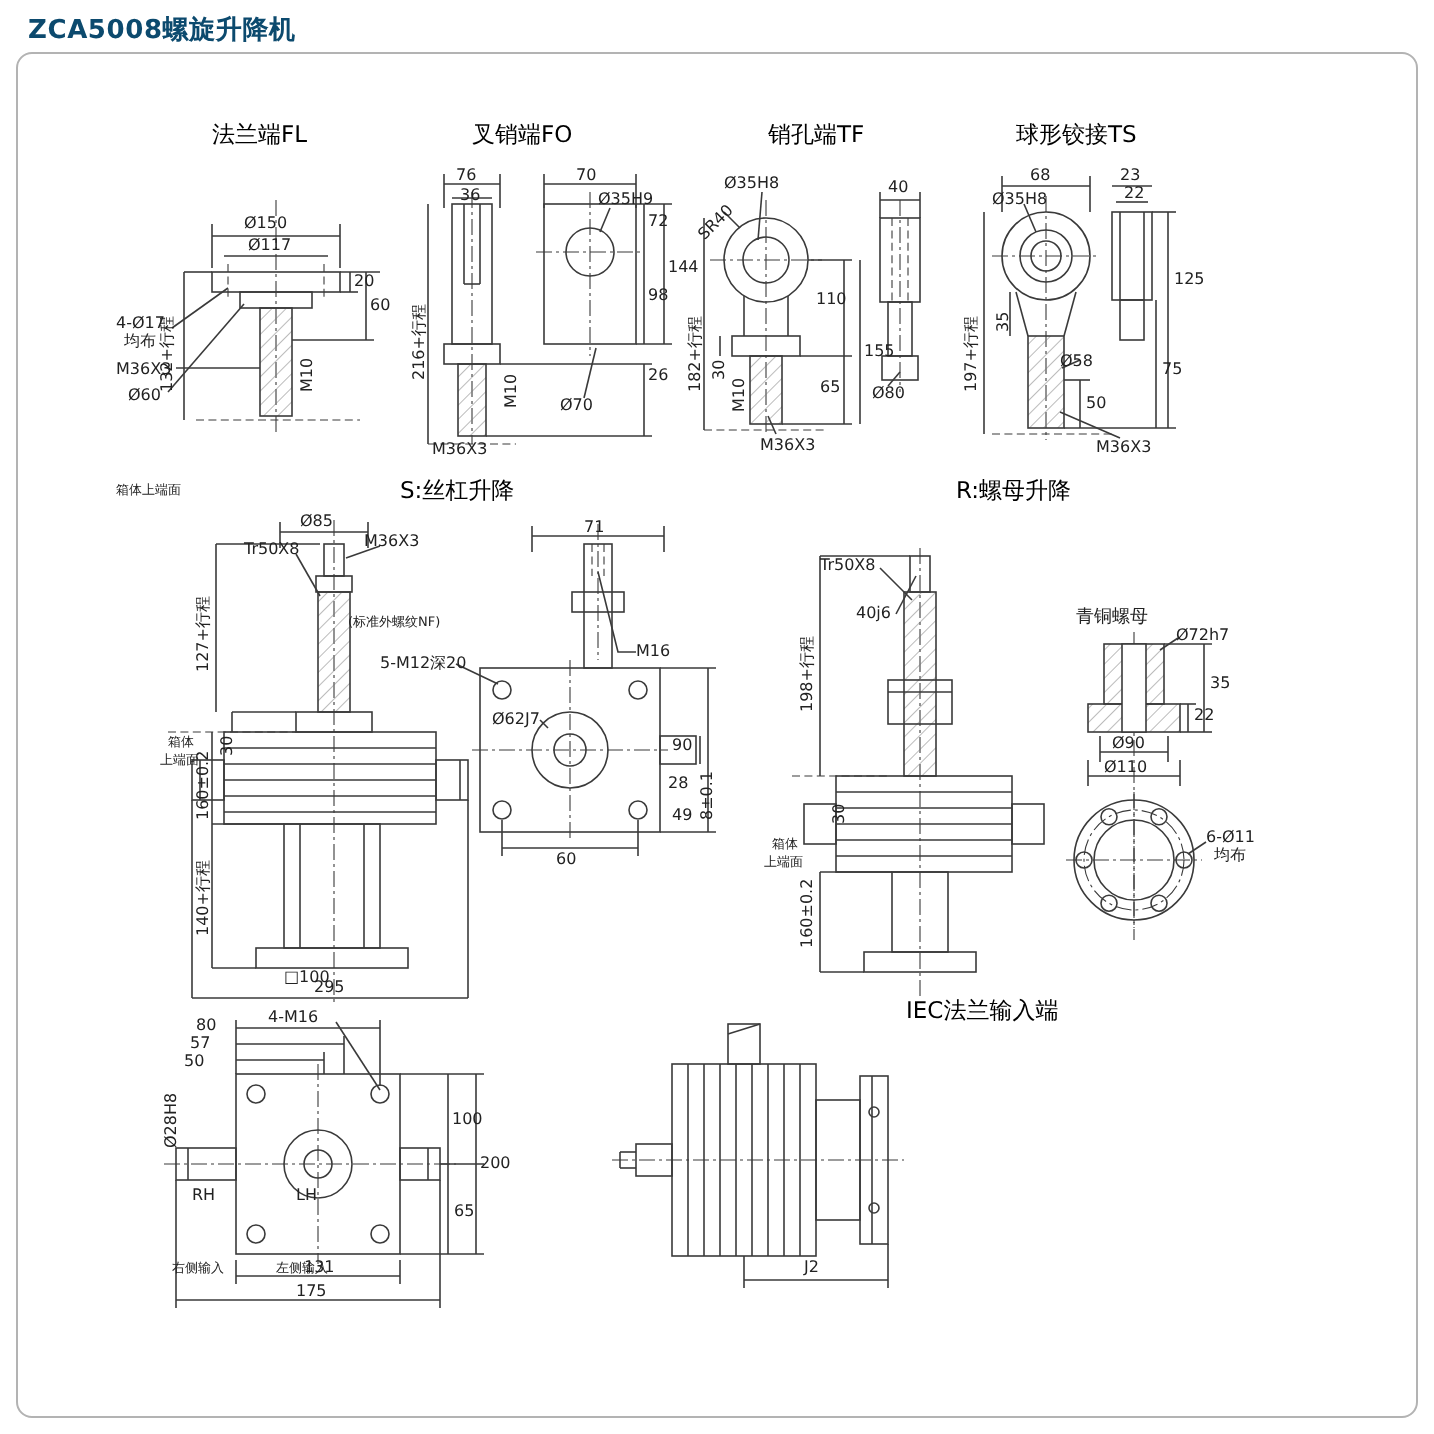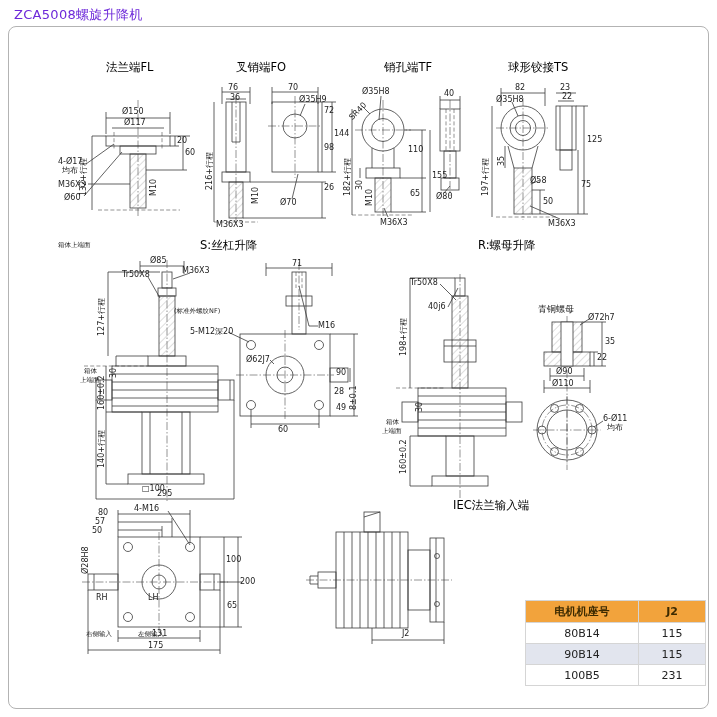--- a/index.html
+++ b/index.html
@@ -1,20 +1,20 @@
 <!DOCTYPE html>
 <html><head>
 <meta charset="utf-8">
 <style>
   * { margin:0; padding:0; box-sizing:border-box; }
   html,body { width:717px; height:717px; }
   body { background:#fff; font-family:"DejaVu Sans","Liberation Sans",sans-serif; color:#1a1a1a; position:relative; overflow:hidden; }
   #page { position:absolute; left:0; top:0; width:717px; height:717px; background:#fff; }
   .border-frame { position:absolute; left:8px; top:26px; width:701px; height:683px; border:1px solid #b3b3b3; border-radius:8px; }
-  .page-title { position:absolute; left:14px; top:6px; font-size:13px; font-weight:normal; letter-spacing:.3px; color:#6d28d9; }
+  .page-title { position:absolute; left:14px; top:6px; font-size:13px; font-weight:bold; letter-spacing:.3px; color:#0c4a6e; }
   .lb { position:absolute; font-size:8px; line-height:1; white-space:nowrap; color:#222; }
   .lb.t { font-size:11.5px; color:#000; }
   .lb.m { font-size:9px; }
   .lb.s { font-size:6.5px;margin-top:28px; }
   .lb.v { transform:rotate(-90deg); transform-origin:left top; }
   .lb.d45 { transform:rotate(-45deg); transform-origin:left top; }
   svg.draw { position:absolute; left:0; top:0; fill:none; stroke:#3a3a3a; stroke-width:0.8; }
   svg.draw .cl { stroke-dasharray:8 2 1.5 2; stroke-width:0.55; }
   svg.draw .hd { stroke-dasharray:4 2.2; stroke-width:0.55; }
   table.spec { position:absolute; left:525px; top:600px; border-collapse:collapse; font-size:11px; color:#222; }
@@ -388,21 +388,21 @@
   <span class="lb" style="left:444px;top:90px">40</span>
   <span class="lb" style="left:408px;top:146px">110</span>
   <span class="lb" style="left:410px;top:190px">65</span>
   <span class="lb" style="left:432px;top:172px">155</span>
   <span class="lb" style="left:380px;top:219px">M36X3</span>
   <span class="lb" style="left:436px;top:193px">Ø80</span>
   <span class="lb v" style="left:366px;top:206px">M10</span>
   <span class="lb v" style="left:356px;top:190px">30</span>
   <span class="lb v" style="left:344px;top:196px">182+行程</span>
 
-  <span class="lb" style="left:515px;top:84px">82</span>
+  <span class="lb" style="left:515px;top:84px">68</span>
   <span class="lb" style="left:496px;top:96px">Ø35H8</span>
   <span class="lb" style="left:560px;top:84px">23</span>
   <span class="lb" style="left:562px;top:93px">22</span>
   <span class="lb" style="left:587px;top:136px">125</span>
   <span class="lb" style="left:581px;top:181px">75</span>
   <span class="lb" style="left:530px;top:177px">Ø58</span>
   <span class="lb" style="left:548px;top:220px">M36X3</span>
   <span class="lb" style="left:543px;top:198px">50</span>
   <span class="lb v" style="left:498px;top:166px">35</span>
   <span class="lb v" style="left:482px;top:196px">197+行程</span>
@@ -455,34 +455,14 @@
   <span class="lb" style="left:227px;top:602px">65</span>
   <span class="lb" style="left:152px;top:630px">131</span>
   <span class="lb" style="left:148px;top:642px">175</span>
   <span class="lb" style="left:96px;top:594px">RH</span>
   <span class="lb s" style="left:86px;top:603px">右侧输入</span>
   <span class="lb" style="left:148px;top:594px">LH</span>
   <span class="lb s" style="left:138px;top:603px">左侧输入</span>
 
   <span class="lb" style="left:402px;top:630px">J2</span>
 
-  <table class="spec">
-    <tbody>
-        <tr>
-      <th style="background: rgb(242, 163, 60);">电机机座号</th>
-      <th style="background: rgb(242, 163, 60);">J2</th>
-    </tr>
-    <tr>
-      <td>80B14</td>
-      <td>115</td>
-    </tr>
-    <tr class="alt">
-      <td style="background: rgb(226, 229, 238);">90B14</td>
-      <td style="background: rgb(226, 229, 238);">115</td>
-    </tr>
-    <tr>
-      <td>100B5</td>
-      <td>231</td>
-    </tr>
-  </tbody>
-    </table>
 
 </div>
 
 </body></html>

